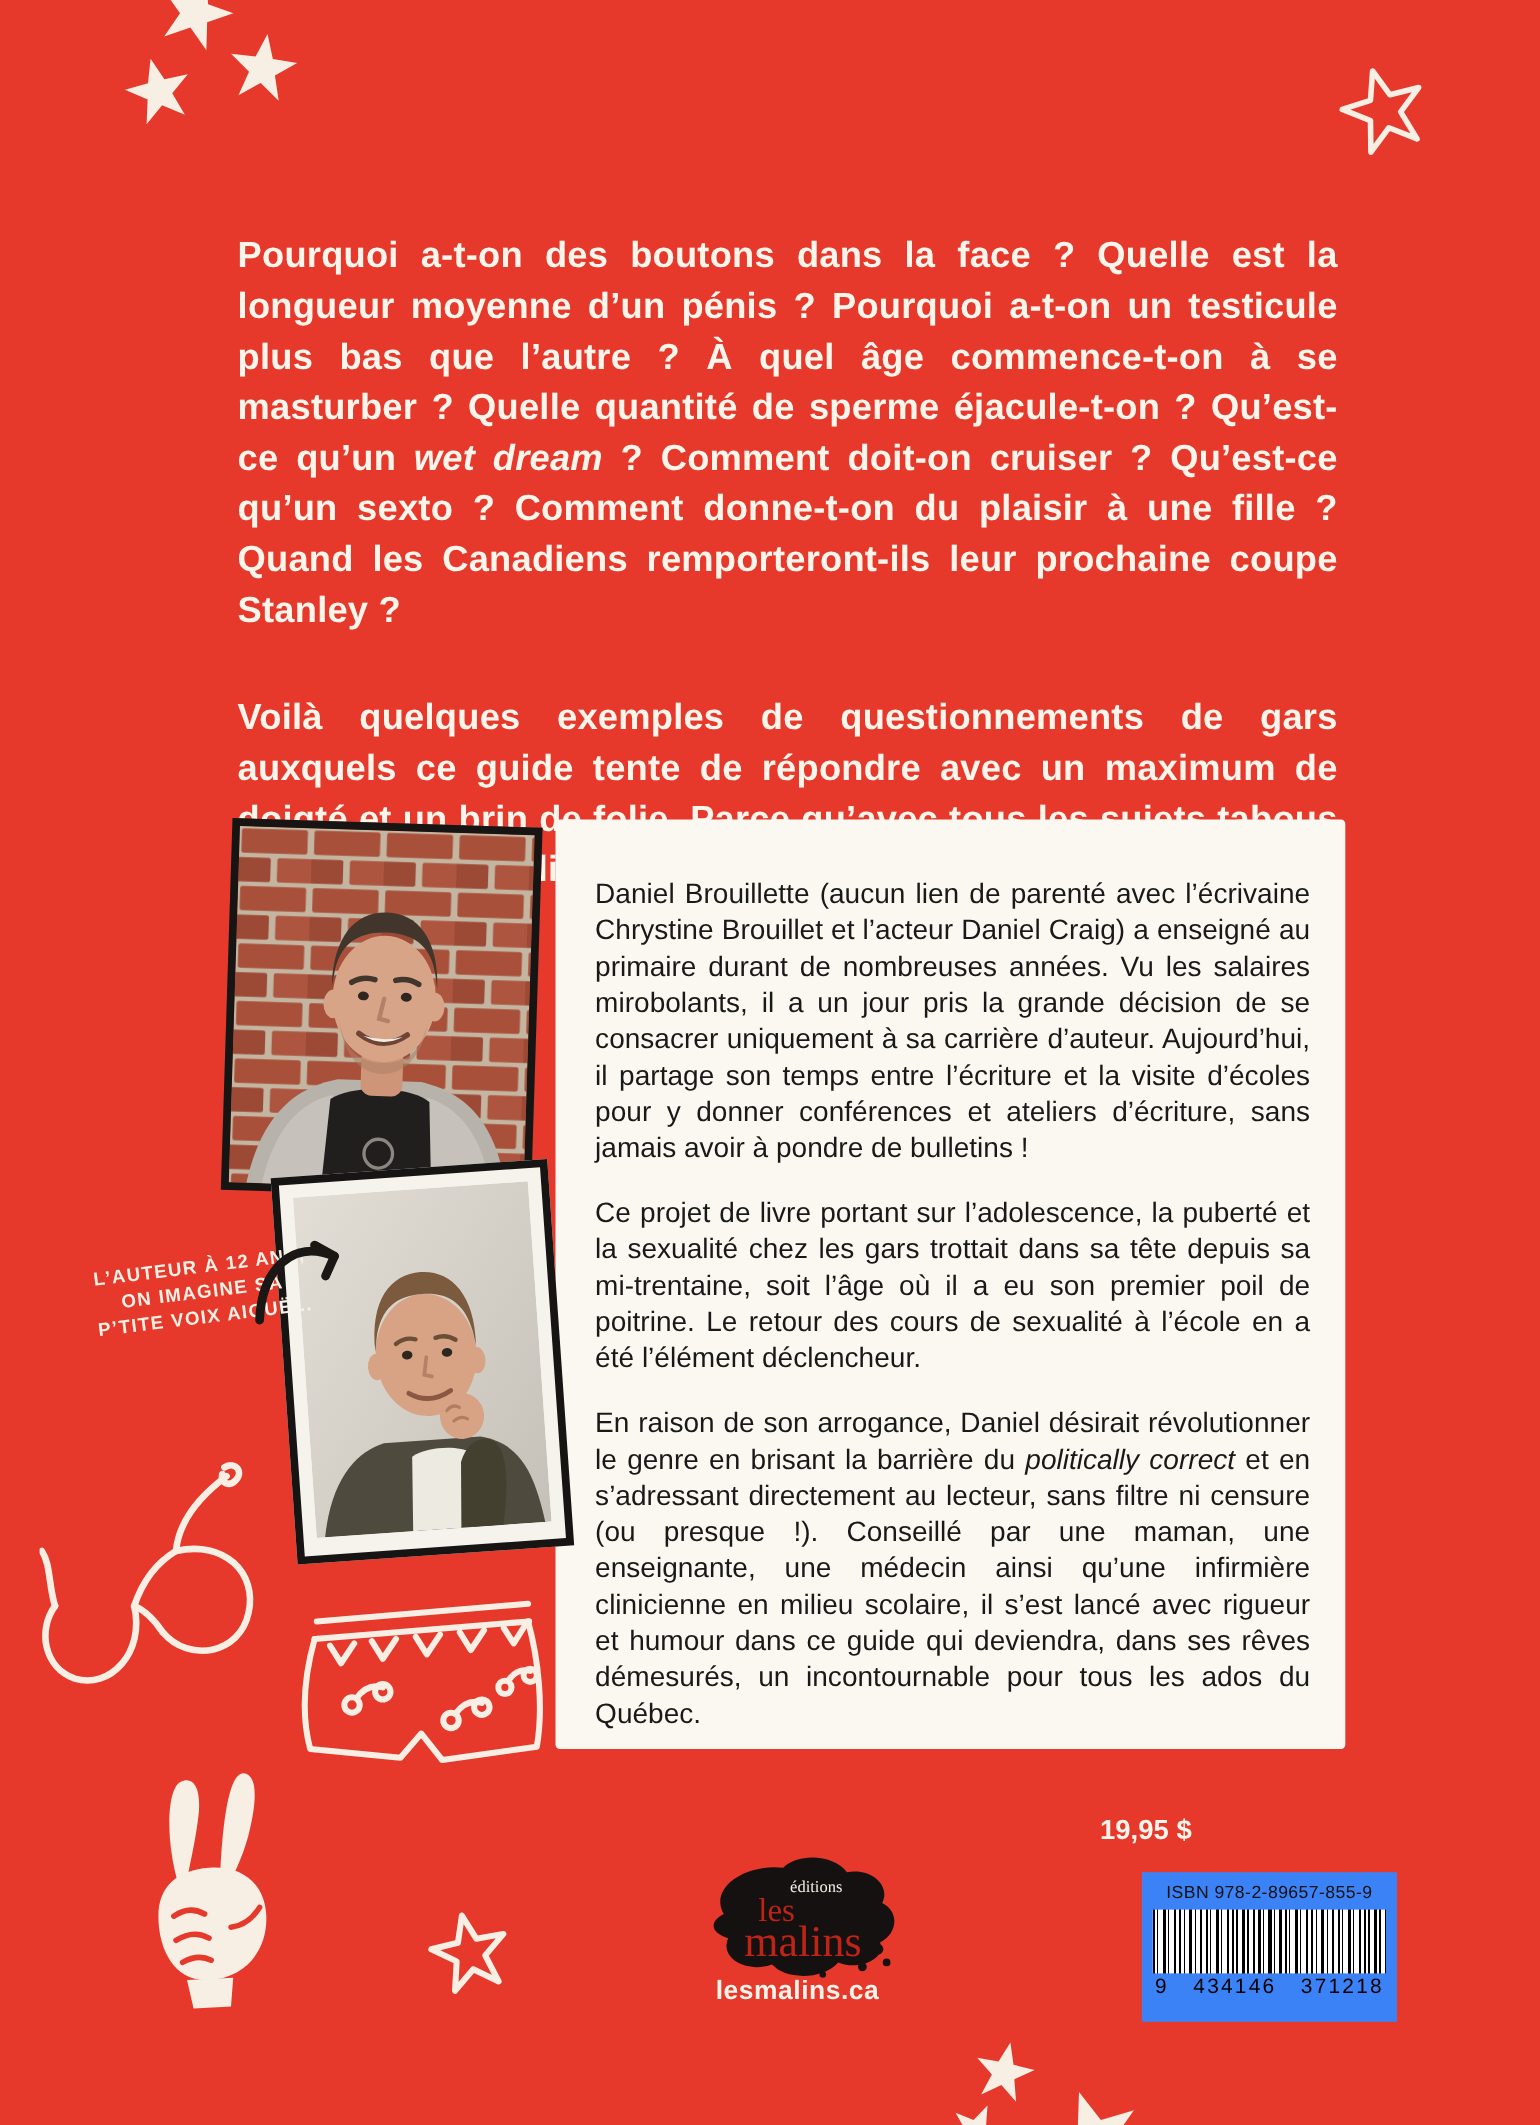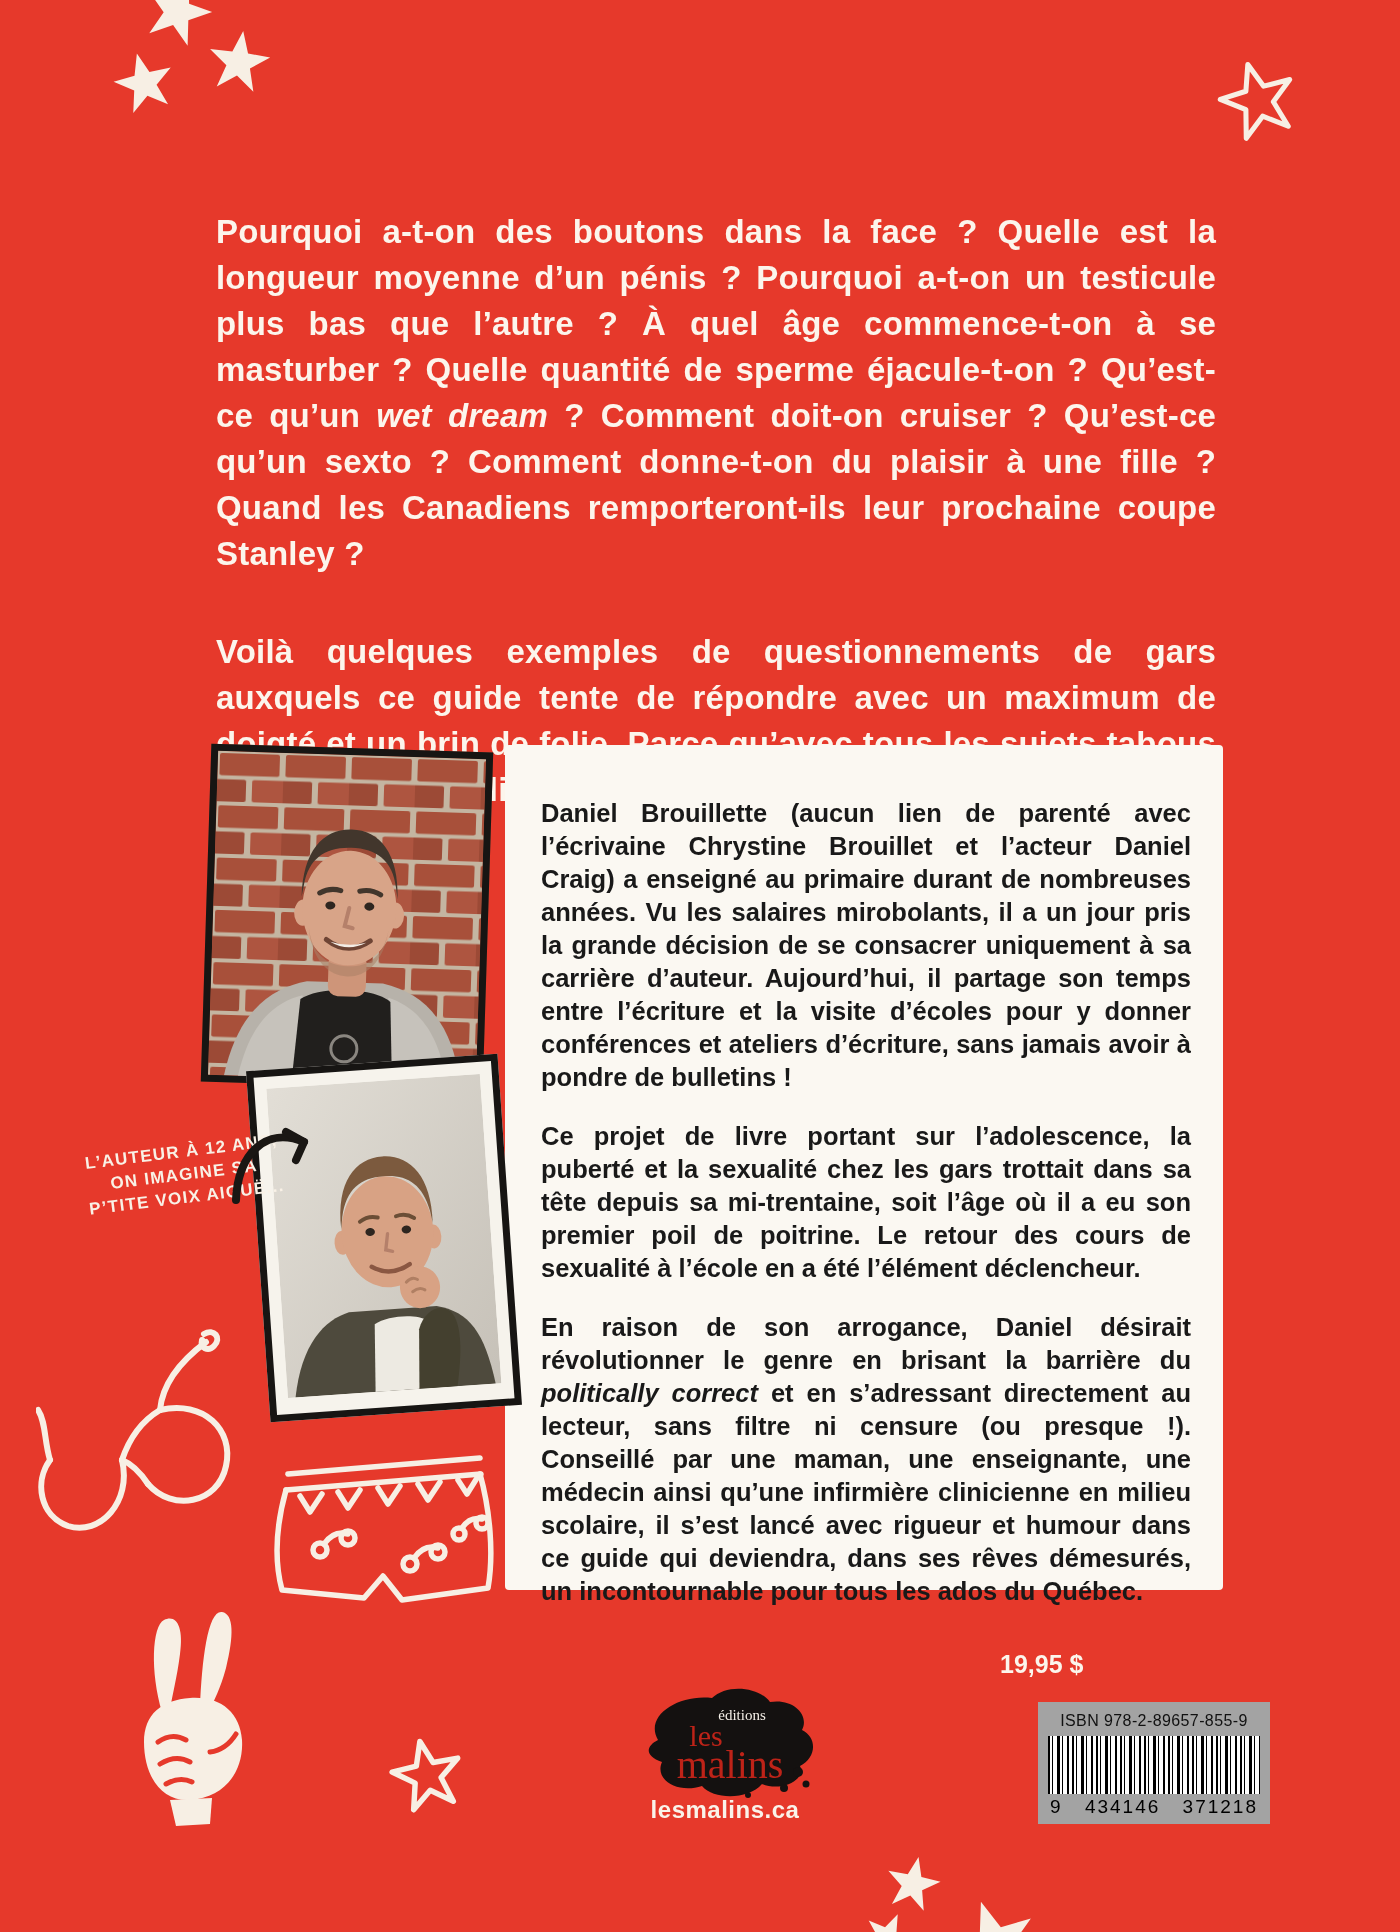--- a/index.html
+++ b/index.html
@@ -12,37 +12,37 @@
   .it{font-style:italic;}
 
   
   .intro{left:216px;top:166px;width:1000px;color:#FCF5EC;margin-top:43px;}
   .intro p{margin:0;font-size:33px;line-height:46px;font-weight:700;text-align:justify;letter-spacing:.2px;}
   .intro p + p{margin-top:52px;}
 
   
   .bio-panel{left:505px;top:745px;width:718px;height:845px;background:#FBF8F2;border-radius:4px;
     box-sizing:border-box;padding:52px 32px 0 36px;z-index:2;}
-  .bio-panel p{margin:0 0 26px;font-size:25.5px;line-height:33px;font-weight:700;color:#191919;text-align:justify;}
+  .bio-panel p{margin:0 0 26px;font-size:25.5px;line-height:33px;font-weight:400;color:#191919;text-align:justify;}
 
   
   .photo-adult{left:206px;top:748px;width:268px;height:324px;border:7px solid #171513;
     transform:rotate(1.8deg);z-index:3;background:#A8503A;}
   .photo-child{left:258px;top:1062px;width:252px;height:352px;border:7px solid #171513;
     background:#F6F3EC;padding:12px 12px 16px;box-sizing:border-box;transform:rotate(-4deg);z-index:4;}
   .photo-fill{width:100%;height:100%;display:block;}
 
   
   .photo-caption{left:84px;top:1140px;width:200px;transform:rotate(-7deg);color:#F9F1E6;
     font-weight:700;font-size:17px;line-height:23px;text-align:center;letter-spacing:1.3px;z-index:5;}
   .arrow{left:224px;top:1108px;width:104px;height:104px;z-index:5;}
 
   
   .price{left:1000px;top:1650px;width:252px;text-align:left;font-size:25px;font-weight:700;color:#FCF5EC;}
-  .barcode-panel{left:1038px;top:1702px;width:232px;height:122px;background:#a3a3a3;
+  .barcode-panel{left:1038px;top:1702px;width:232px;height:136px;background:#3b82f6;
     box-sizing:border-box;padding:10px 10px 6px;z-index:2;}
   .isbn{font-size:16px;color:#111;text-align:center;letter-spacing:.4px;white-space:nowrap;}
   .bars{height:58px;margin-top:6px;
     background:repeating-linear-gradient(90deg,#000 0 2px,#fff 2px 4px,#000 4px 5px,#fff 5px 9px,#000 9px 12px,#fff 12px 14px,#000 14px 15px,#fff 15px 19px,#000 19px 21px,#fff 21px 24px);}
   .digits{display:flex;justify-content:space-between;font-size:19px;color:#000;padding:2px 2px 0;font-weight:400;}
   .digits span{letter-spacing:2px;}
 
   .publisher{left:630px;top:1684px;width:190px;height:120px;z-index:2;}
   .site{left:630px;top:1796px;width:190px;text-align:center;color:#FAF3EA;font-weight:700;
     font-size:24px;letter-spacing:.5px;}

